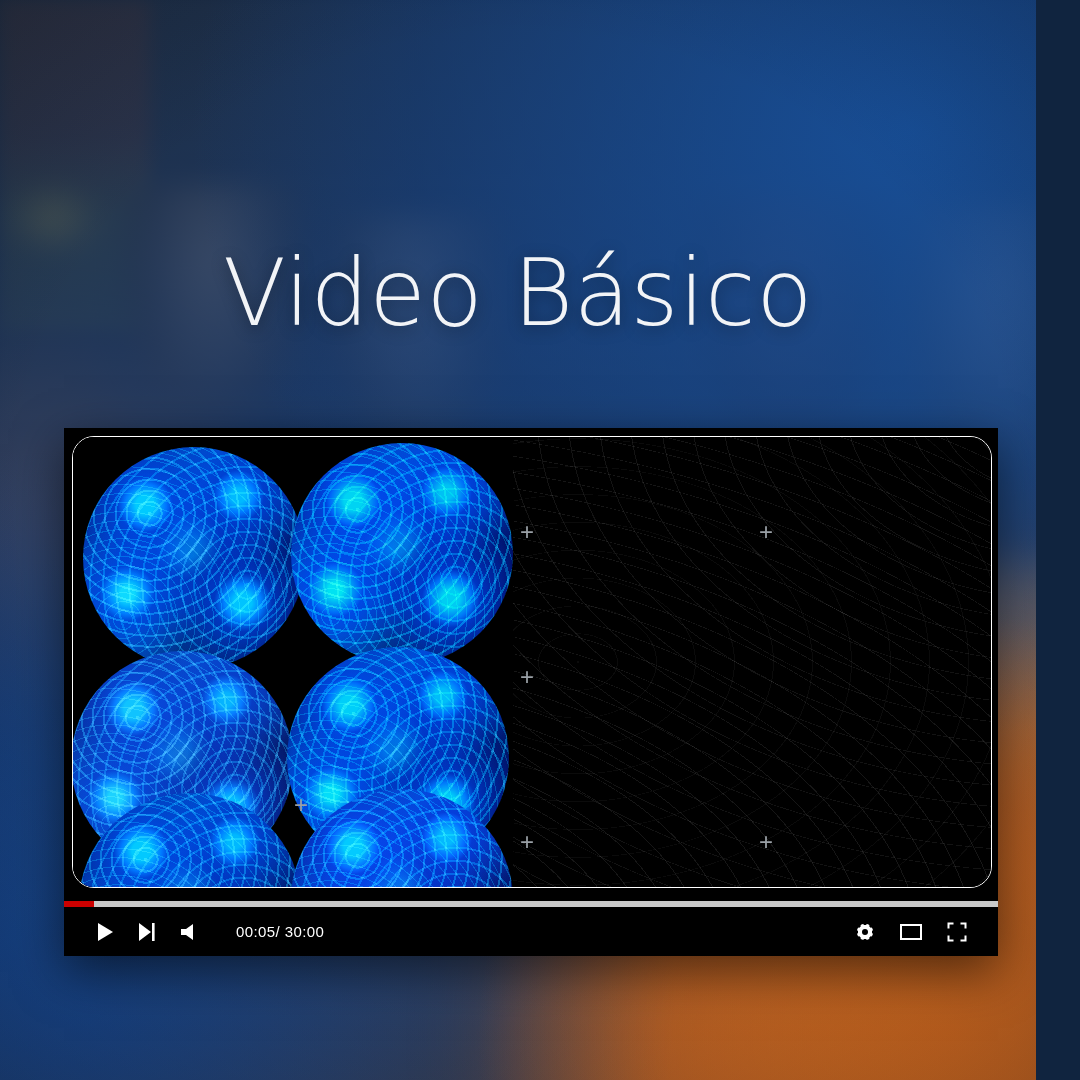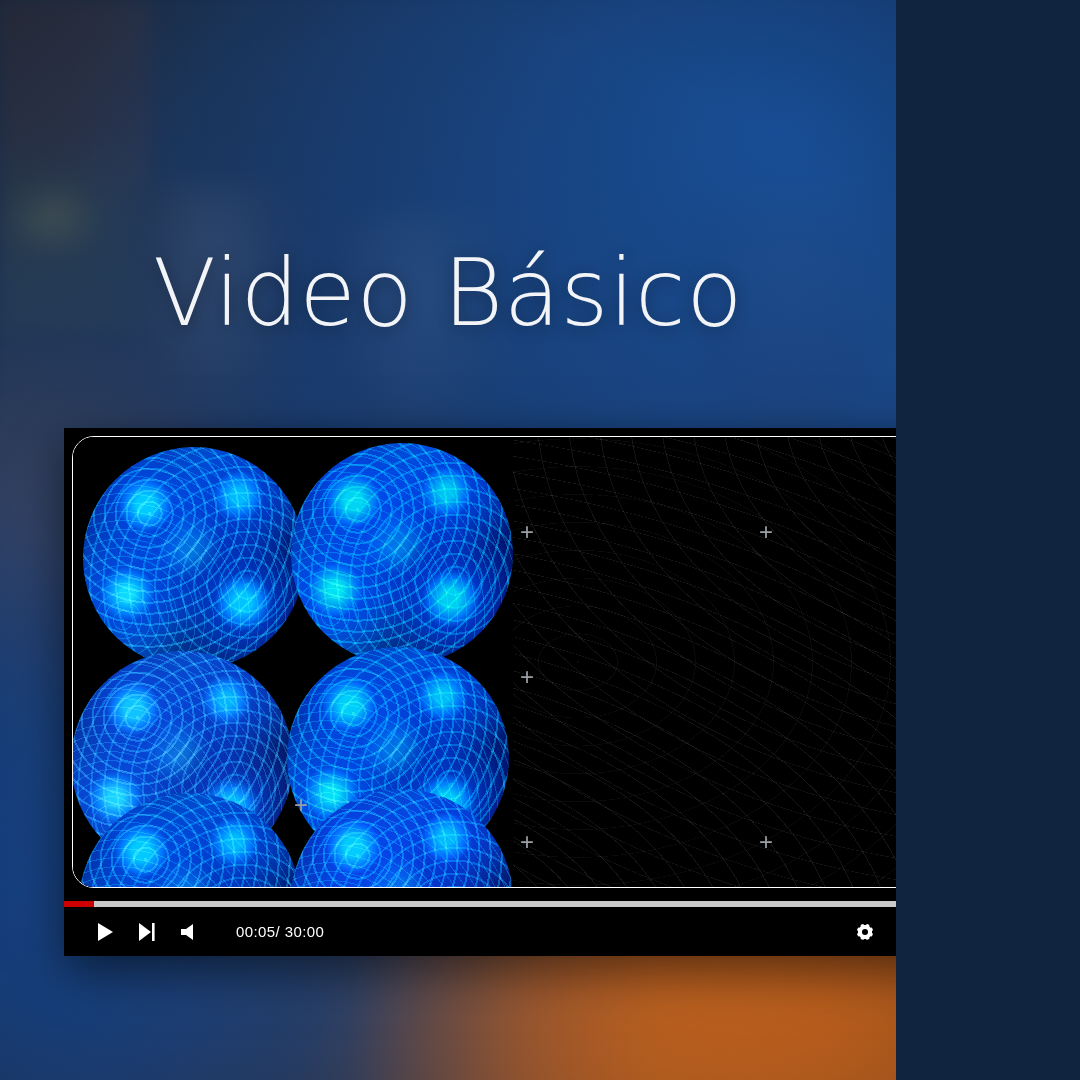--- a/index.html
+++ b/index.html
@@ -2,21 +2,21 @@
 <html><head>
 <meta charset="utf-8">
 <style>
   html,body{margin:0;padding:0;}
   body{
     width:1080px;height:1080px;overflow:hidden;
     font-family:"Liberation Sans", sans-serif;
     background:#10243f;
     position:relative;
   }
-  #stage{position:absolute;inset:0;width:896px;height:1080px;overflow:hidden;}
+  #stage{position:absolute;inset:0;width:1036px;height:1080px;overflow:hidden;}
 
   
   .bg-photo{position:absolute;inset:0;}
   .bg-base{position:absolute;inset:0;background:#2b3342;}
 
   .bg-orange-br{
     position:absolute;right:-40px;bottom:-60px;width:620px;height:520px;
     background:radial-gradient(ellipse at 75% 80%, #e07a22 0%, #d2691e 38%, rgba(170,85,25,0) 72%);
     filter:blur(28px);
   }

